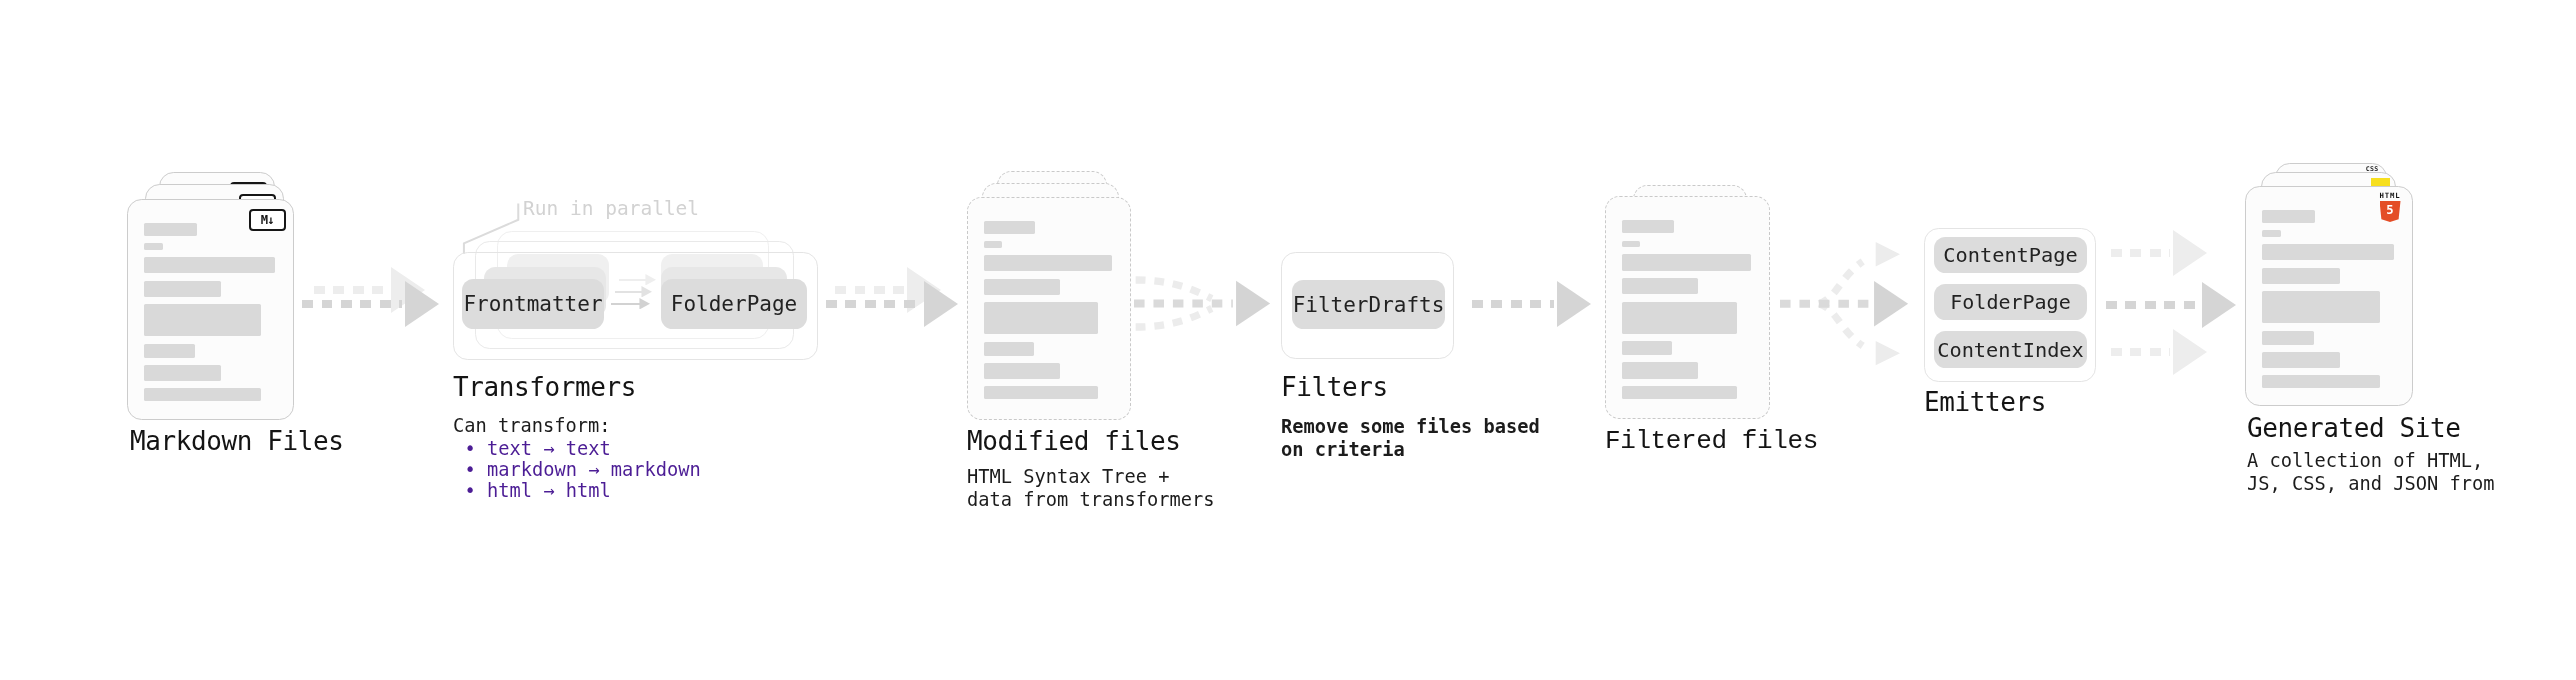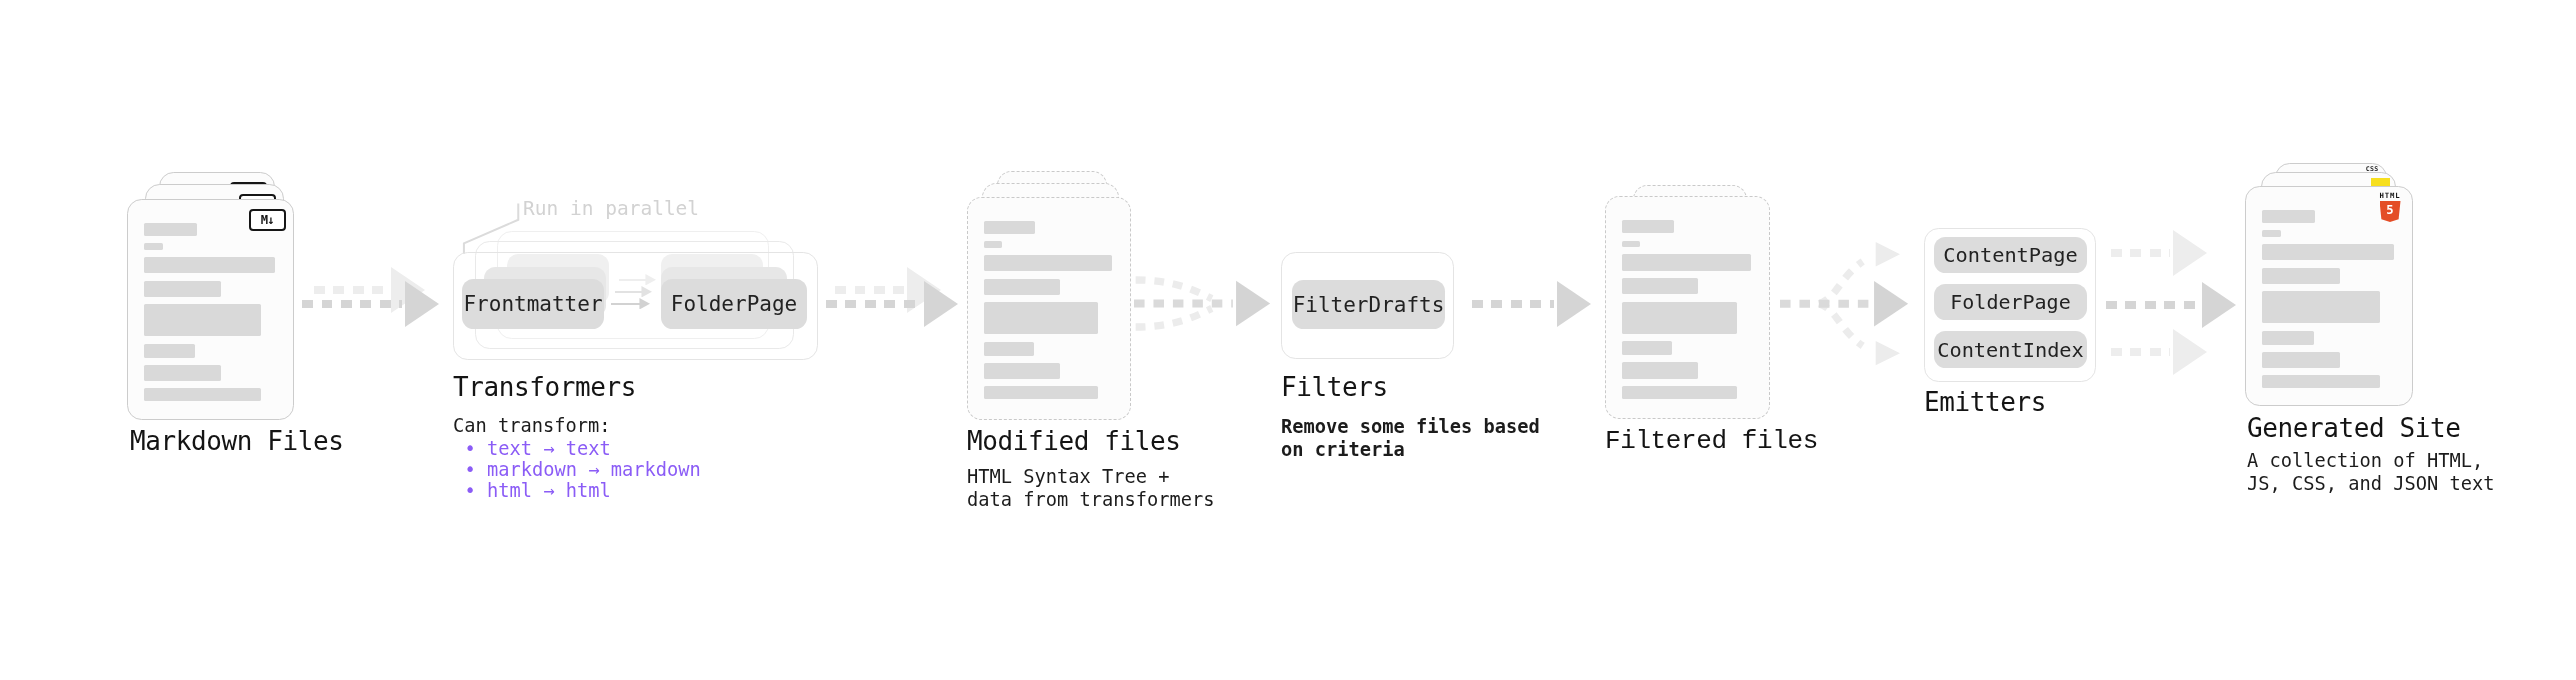--- a/index.html
+++ b/index.html
@@ -3,21 +3,21 @@
 <meta charset="utf-8">
 <style>
   html,body{margin:0;padding:0;background:#fff;}
   .stage{
     position:relative;width:2576px;height:681px;background:#ffffff;overflow:hidden;
     font-family:"DejaVu Sans Mono","Liberation Mono",monospace;color:#161616;
   }
   
   .title{position:absolute;font-size:26px;line-height:31px;font-weight:500;letter-spacing:-0.4px;color:#141414;white-space:nowrap;}
   .desc{position:absolute;font-size:18.7px;line-height:23px;font-weight:400;color:#1c1c1c;white-space:nowrap;}
-  .bullets{position:absolute;font-size:18.7px;line-height:21px;color:#8b5cf6;white-space:nowrap;}
+  .bullets{position:absolute;font-size:18.7px;line-height:21px;color:#4c1d95;white-space:nowrap;}
   .bullets div{padding-left:11.4px;}
   
   .stack{position:absolute;}
   .card{position:absolute;background:#fcfcfc;border:1.6px solid #cccccc;border-radius:14.6px;box-sizing:border-box;}
   .card.dashed{border:1.6px dashed #c9c9c9;background:#fcfcfc;}
   .bars{display:flex;flex-direction:column;gap:7.3px;padding:23px 18px 0 16.3px;}
   .bars i{display:block;background:var(--bar-gray,#d9d9d9);border-radius:1.6px;flex:none;}
   
   .md-badge{position:absolute;top:9px;right:7.3px;width:33px;height:18px;border:2.4px solid #161616;border-radius:4.1px;
     background:#fff;display:flex;align-items:center;justify-content:center;font-size:12.2px;font-weight:bold;letter-spacing:-0.8px;}
@@ -249,17 +249,17 @@
           <i style="width: 89%; height: 32px;"></i>
           <i style="width: 39%; height: 14px;"></i>
           <i style="width: 59%; height: 16.3px;"></i>
           <i style="width: 89%; height: 13px;"></i>
         </div>
     </div>
   </div>
   <div class="title" style="left:2247px;top:413px;">Generated Site</div>
   <div class="desc" style="left:2247px;top:449px;">
     <div>A collection of HTML,</div>
-    <div>JS, CSS, and JSON text</div>
+    <div>JS, CSS, and JSON from</div>
   </div>
 
 </div>
 
 
 </body></html>

